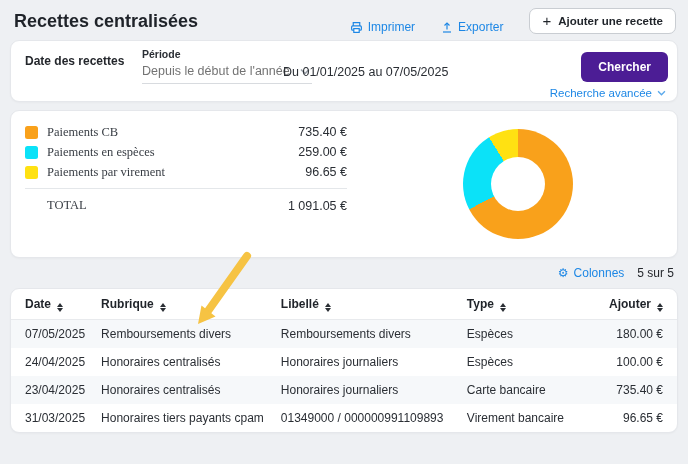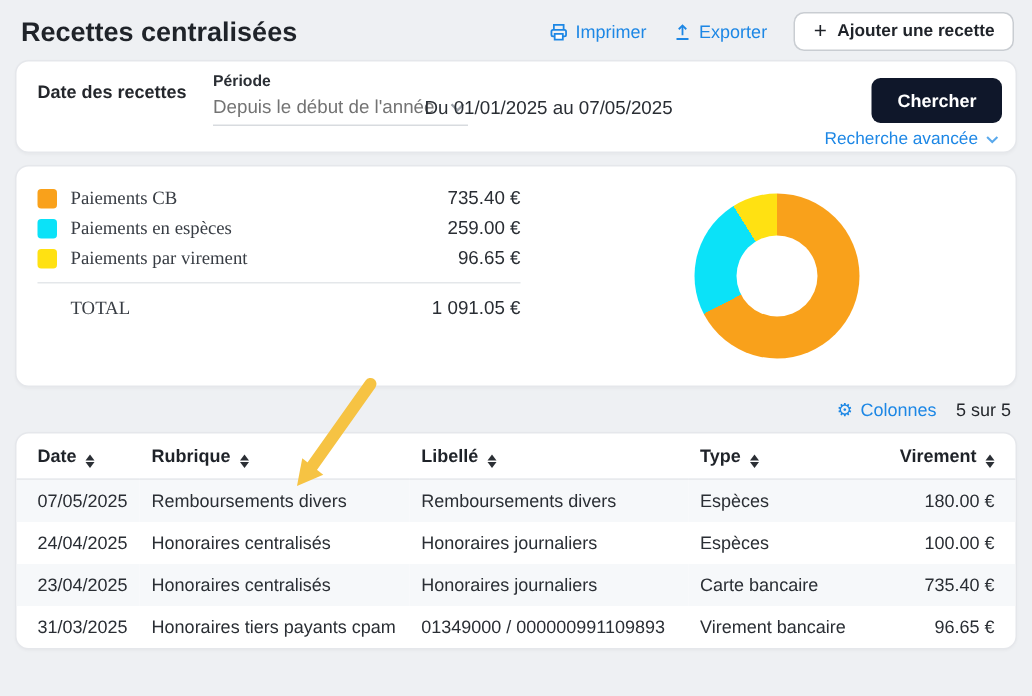--- a/index.html
+++ b/index.html
@@ -4,52 +4,52 @@
 <style>
   * { margin:0; padding:0; box-sizing:border-box; }
   html,body { width:688px; height:464px; }
   body {
     font-family:"Liberation Sans","DejaVu Sans",sans-serif;
     background:#eef0f3; color:#24272c; font-size:12px;
     position:relative; overflow:hidden;
   }
   .topbar { display:flex; align-items:center; padding:8px 12px 0 14px; height:34px; }
   .page-title { font-size:18px; font-weight:bold; color:#1f2329; }
-  .top-actions { margin-left:auto; display:flex; align-items:center; gap:18px; }
+  .top-actions { margin-left:auto; display:flex; align-items:flex-end; gap:26px; }
   .link { color:#1d87e5; font-size:12px; display:inline-flex; align-items:center; gap:5px; cursor:pointer; text-decoration:none; }
   .btn-add {
     background:#fff; border:1px solid #c9cdd2; border-radius:7px;
     font-size:11.5px; font-weight:bold; color:#1f2329;
     padding:6px 12px; display:inline-flex; align-items:center; gap:7px; cursor:pointer;
   }
   .plus { font-size:15px; font-weight:normal; line-height:10px; }
   .card {
     background:#fff; border:1px solid #e5e7eb; border-radius:9px;
     margin:0 10px; position:relative;
     box-shadow:0 1px 2px rgba(0,0,0,0.03);
   }
   
   .filter-card { margin-top:6px; height:62px; }
   .filter-date-label { position:absolute; left:14px; top:13px; font-weight:bold; font-size:12px; }
   .period-group { position:absolute; left:131px; top:7px; }
   .period-label { font-size:10.5px; font-weight:bold; color:#2a2e34; }
   .period-select { display:flex; align-items:center; gap:10px; padding:4px 2px 5px 0;
     border-bottom:1px solid #d8dbdf; font-size:12.5px; color:#737373; cursor:pointer; min-width:120px; }
   .range-text { position:absolute; left:272px; top:24px; font-size:12.5px; color:#2a2e34; }
-  .btn-search { position:absolute; right:9px; top:11px; background:#0f172a; color:#fff;
+  .btn-search { position:absolute; right:9px; top:11px; background:#4c1d95; color:#fff;
     border:none; border-radius:6px; font-size:12px; font-weight:bold; padding:8px 17px; cursor:pointer; }
   .adv-link { position:absolute; right:11px; top:46px; font-size:11.5px; }
   
   .chart-card { margin-top:8px; height:148px; }
   .legend { position:absolute; left:14px; top:11px; width:322px; }
   .legend-row { display:flex; align-items:center; height:20px; }
   .swatch { width:13px; height:13px; border-radius:2.5px; margin-right:9px; flex:0 0 auto; }
   .legend-label { font-size:12.5px; color:#383d44;font-family:Liberation Serif, serif; }
   .legend-value { margin-left:auto; font-size:12.5px; color:#2a2e34; }
-  .legend-total { display:flex; align-items:flex-start; border-top:1px solid #e4e7ea; margin-top:6px; padding:9px 0 0 22px; }
+  .legend-total { display:flex; align-items:flex-end; border-top:1px solid #e4e7ea; margin-top:6px; padding:9px 0 0 22px; }
   .donut { position:absolute; left:452px; top:18px; width:110px; height:110px; border-radius:50%; }
   .donut::after { content:""; position:absolute; left:28px; top:28px; width:54px; height:54px; background:#fff; border-radius:50%; }
   
   .table-meta { display:flex; align-items:center; justify-content:flex-end; gap:13px; height:24px; margin:3px 14px 0 0; }
   .gear { font-size:12px; line-height:1; }
   .count-text { font-size:12px; color:#24272c; }
   
   .table-card { margin-top:3px; margin-bottom:8px; overflow:hidden; }
   table { width:100%; border-collapse:collapse; }
   th { text-align:left; font-size:12px; font-weight:bold; color:#1f2329;
@@ -172,21 +172,21 @@
               <i class="tri-dn"></i>
             </span></th>
         <th class="col-lib"><span>Libellé</span><span class="sort">
               <i class="tri-up"></i>
               <i class="tri-dn"></i>
             </span></th>
         <th class="col-type"><span>Type</span><span class="sort">
               <i class="tri-up"></i>
               <i class="tri-dn"></i>
             </span></th>
-        <th class="col-mnt"><span>Virement</span><span class="sort">
+        <th class="col-mnt"><span>Ajouter</span><span class="sort">
               <i class="tri-up"></i>
               <i class="tri-dn"></i>
             </span></th>
       </tr>
     </thead>
     <tbody>
       <tr>
         <td class="col-date">07/05/2025</td>
         <td class="col-rub">Remboursements divers</td>
         <td class="col-lib">Remboursements divers</td>

